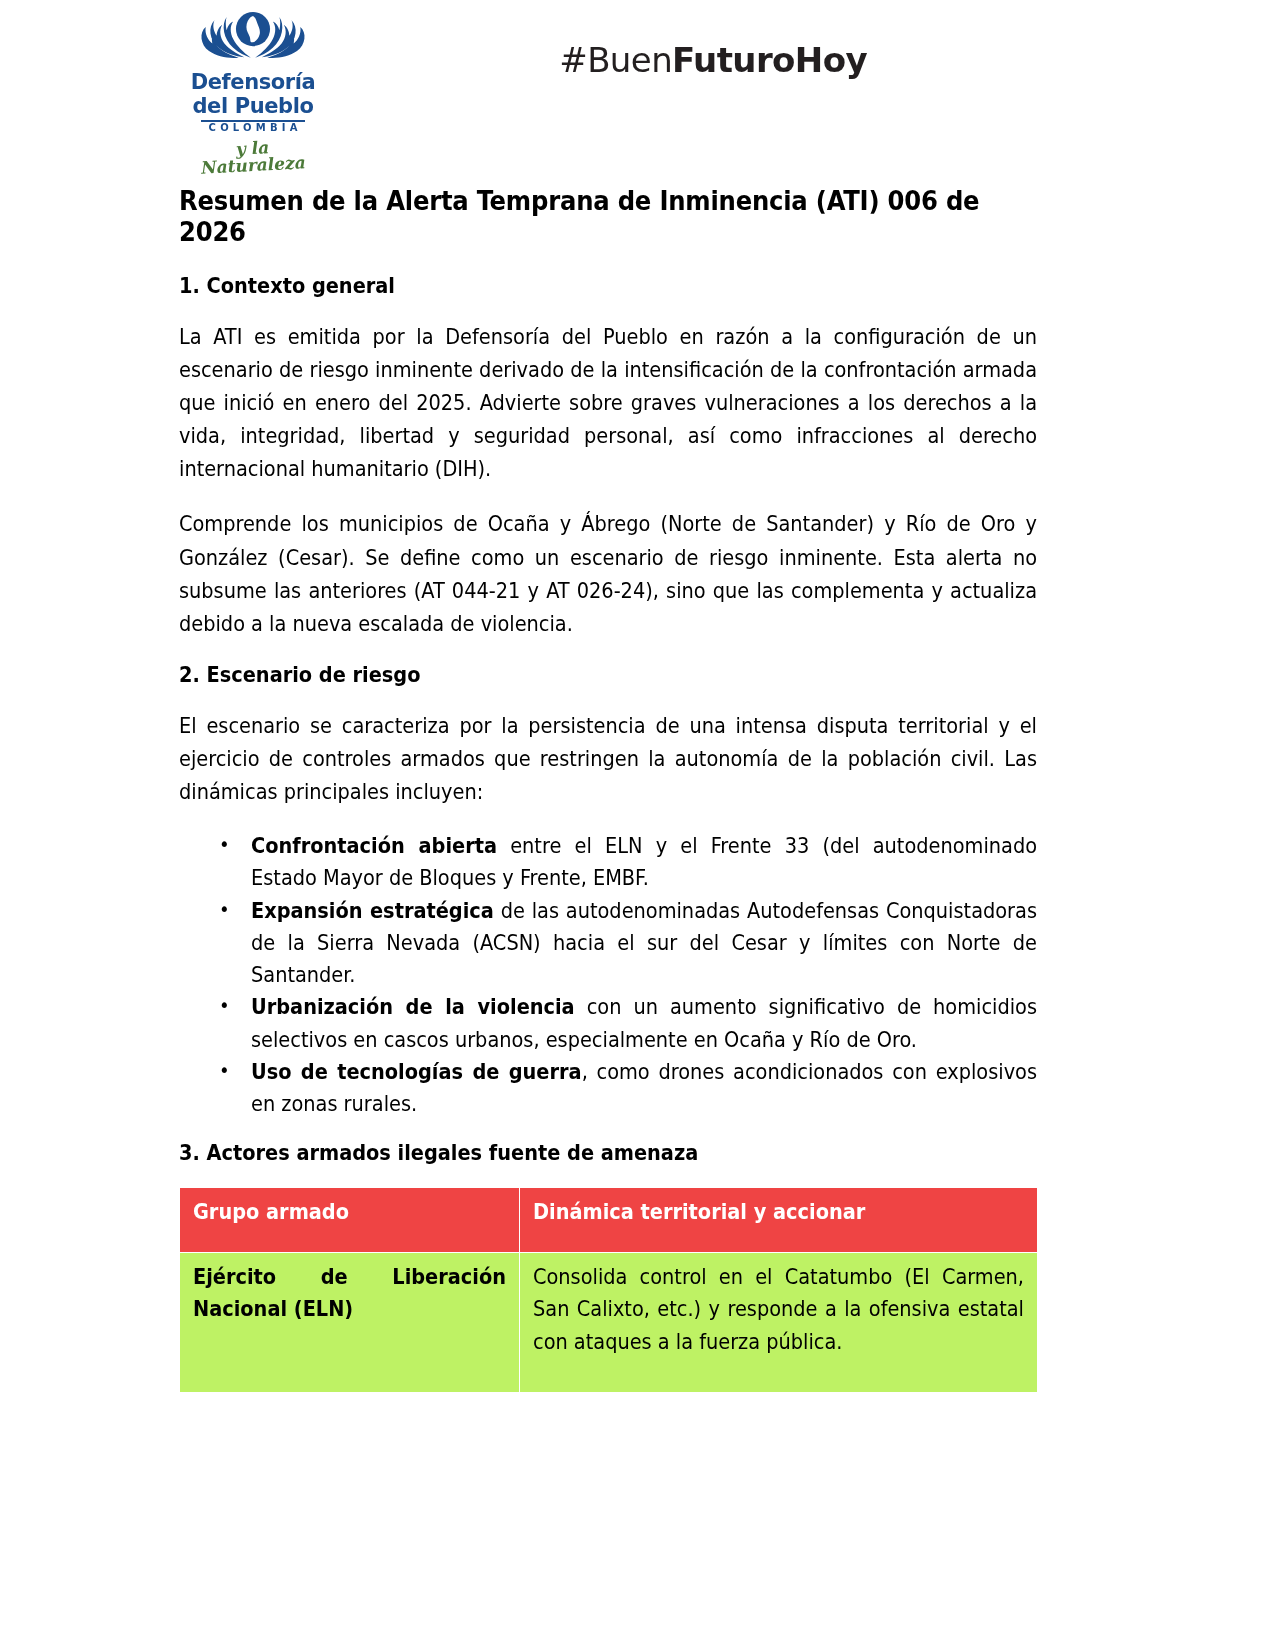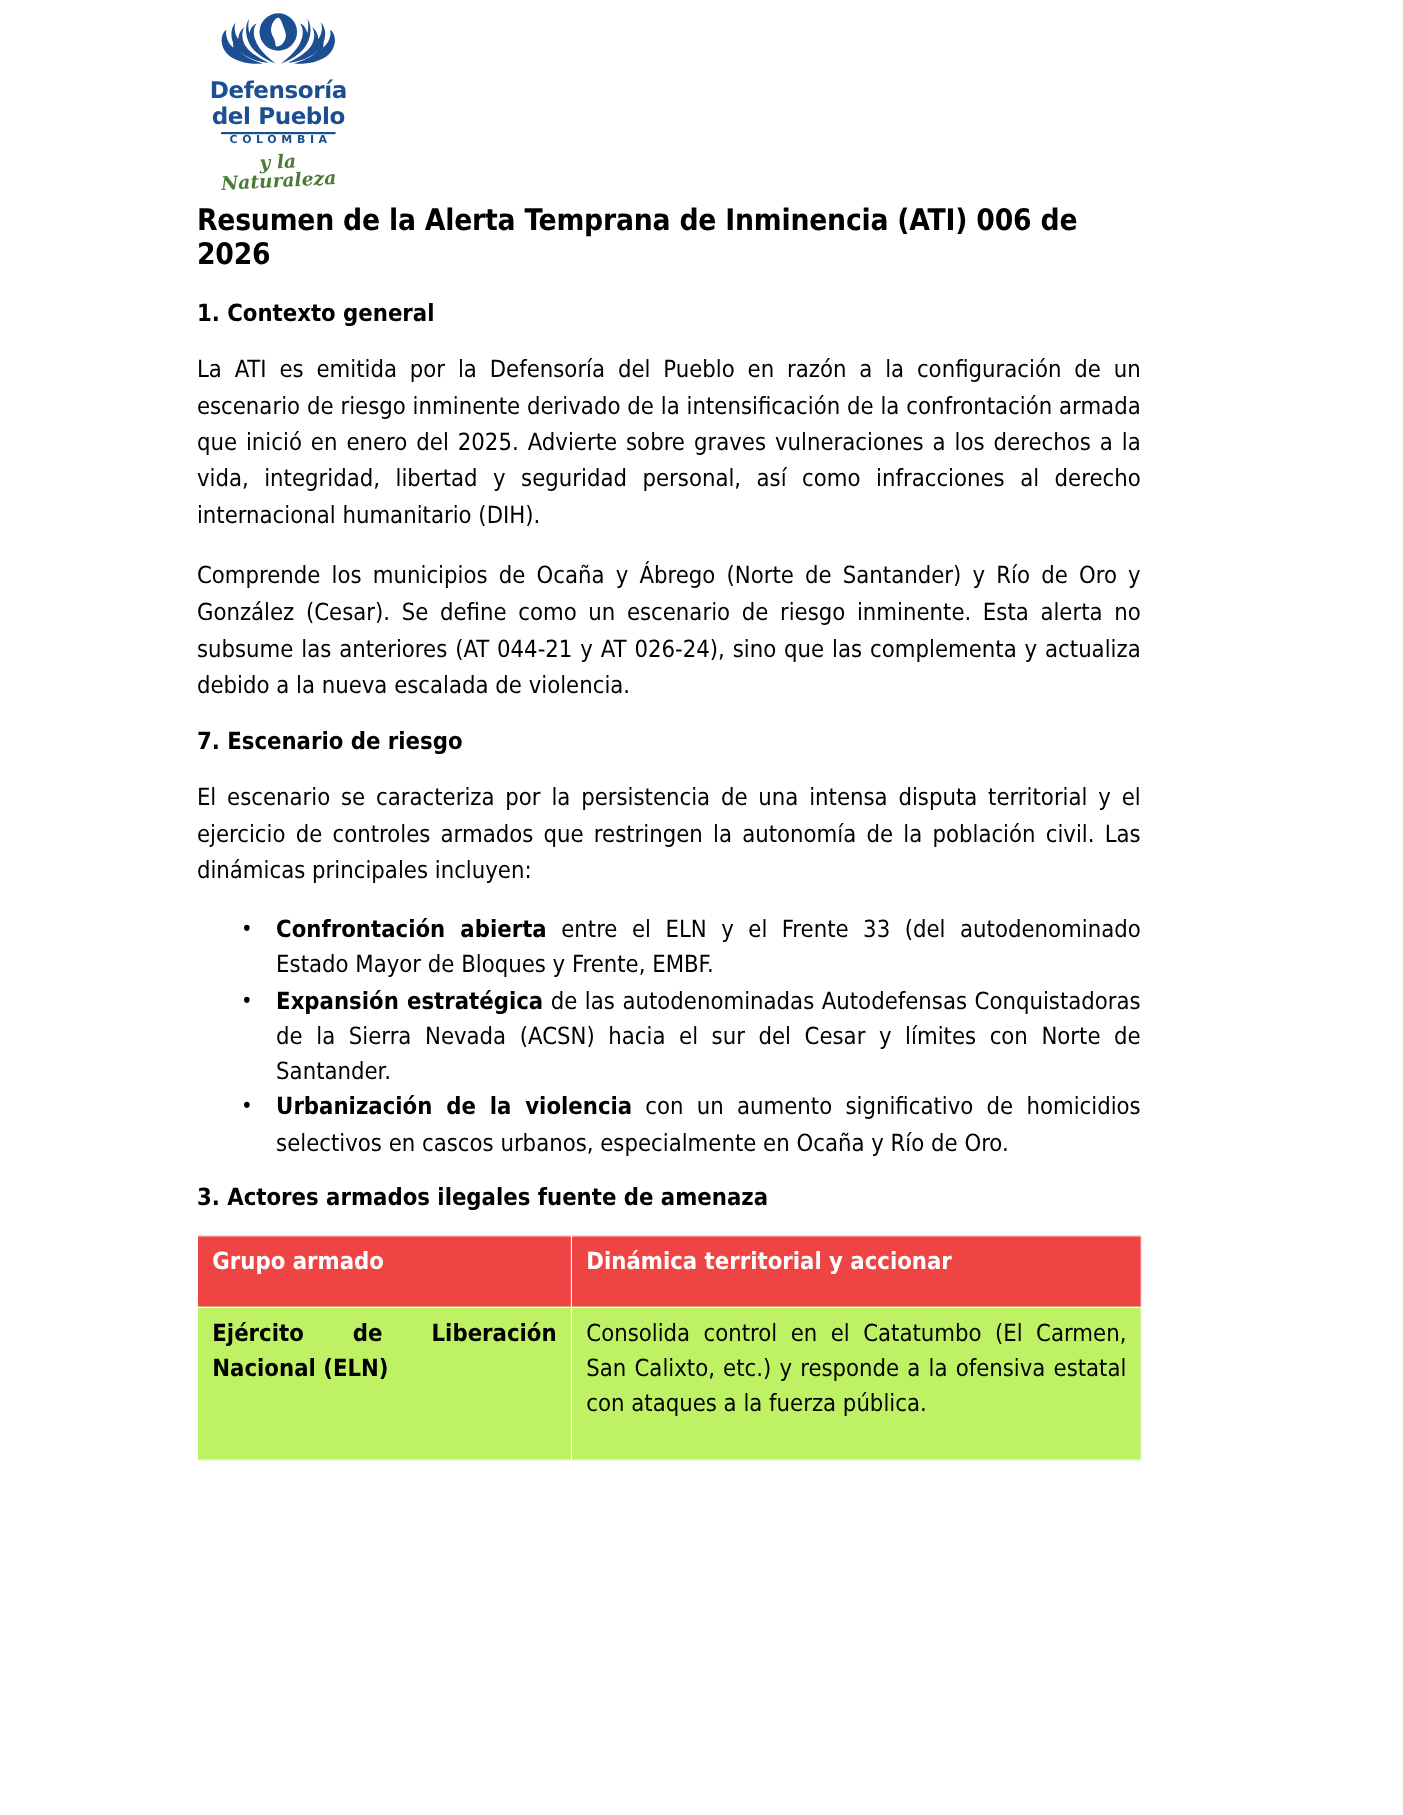--- a/index.html
+++ b/index.html
@@ -206,42 +206,48 @@
         <circle cx="100" cy="38" r="31" fill="#1B4F91"></circle>
         <path d="M96 16 C92 20 88 26 88 34 C88 42 92 46 94 52 C96 58 94 62 98 62 C104 62 110 56 112 48 C114 40 110 34 108 28 C106 22 104 16 100 14 Z" fill="#FFFFFF"></path>
       </svg>
       <div class="logo-word">Defensoría</div>
       <div class="logo-word">del Pueblo</div>
       <div class="logo-rule"></div>
       <div class="logo-country">COLOMBIA</div>
       <div class="logo-tagline">y la Naturaleza</div>
     </div>
 
+    <div class="hashtag">
+      <span class="light">#Buen</span><span class="heavy">FuturoHoy</span>
+    </div>
   </div>
 
   <div class="content">
 
     <h1 class="doc-title">Resumen de la Alerta Temprana de Inminencia (ATI) 006 de 2026</h1>
 
     <h2 class="section-head">1. Contexto general</h2>
     <p class="body-text">La ATI es emitida por la Defensoría del Pueblo en razón a la configuración de un escenario de riesgo inminente derivado de la intensificación de la confrontación armada que inició en enero del 2025. Advierte sobre graves vulneraciones a los derechos a la vida, integridad, libertad y seguridad personal, así como infracciones al derecho internacional humanitario (DIH).</p>
     <p class="body-text">Comprende los municipios de Ocaña y Ábrego (Norte de Santander) y Río de Oro y González (Cesar). Se define como un escenario de riesgo inminente. Esta alerta no subsume las anteriores (AT 044-21 y AT 026-24), sino que las complementa y actualiza debido a la nueva escalada de violencia.</p>
 
-    <h2 class="section-head">7. Escenario de riesgo</h2>
+    <h2 class="section-head">2. Escenario de riesgo</h2>
     <p class="body-text">El escenario se caracteriza por la persistencia de una intensa disputa territorial y el ejercicio de controles armados que restringen la autonomía de la población civil. Las dinámicas principales incluyen:</p>
 
     <ul class="bullets">
       <li>
         <b>Confrontación abierta</b><span> entre el ELN y el Frente 33 (del autodenominado Estado Mayor de Bloques y Frente, EMBF.</span>
       </li>
       <li>
         <b>Expansión estratégica</b><span> de las autodenominadas Autodefensas Conquistadoras de la Sierra Nevada (ACSN) hacia el sur del Cesar y límites con Norte de Santander.</span>
       </li>
       <li>
         <b>Urbanización de la violencia</b><span> con un aumento significativo de homicidios selectivos en cascos urbanos, especialmente en Ocaña y Río de Oro.</span>
+      </li>
+      <li>
+        <b>Uso de tecnologías de guerra</b><span>, como drones acondicionados con explosivos en zonas rurales.</span>
       </li>
     </ul>
 
     <h2 class="section-head">3. Actores armados ilegales fuente de amenaza</h2>
 
     <table class="actors">
       <colgroup>
         <col class="c-group">
         <col class="c-dyn">
       </colgroup>

